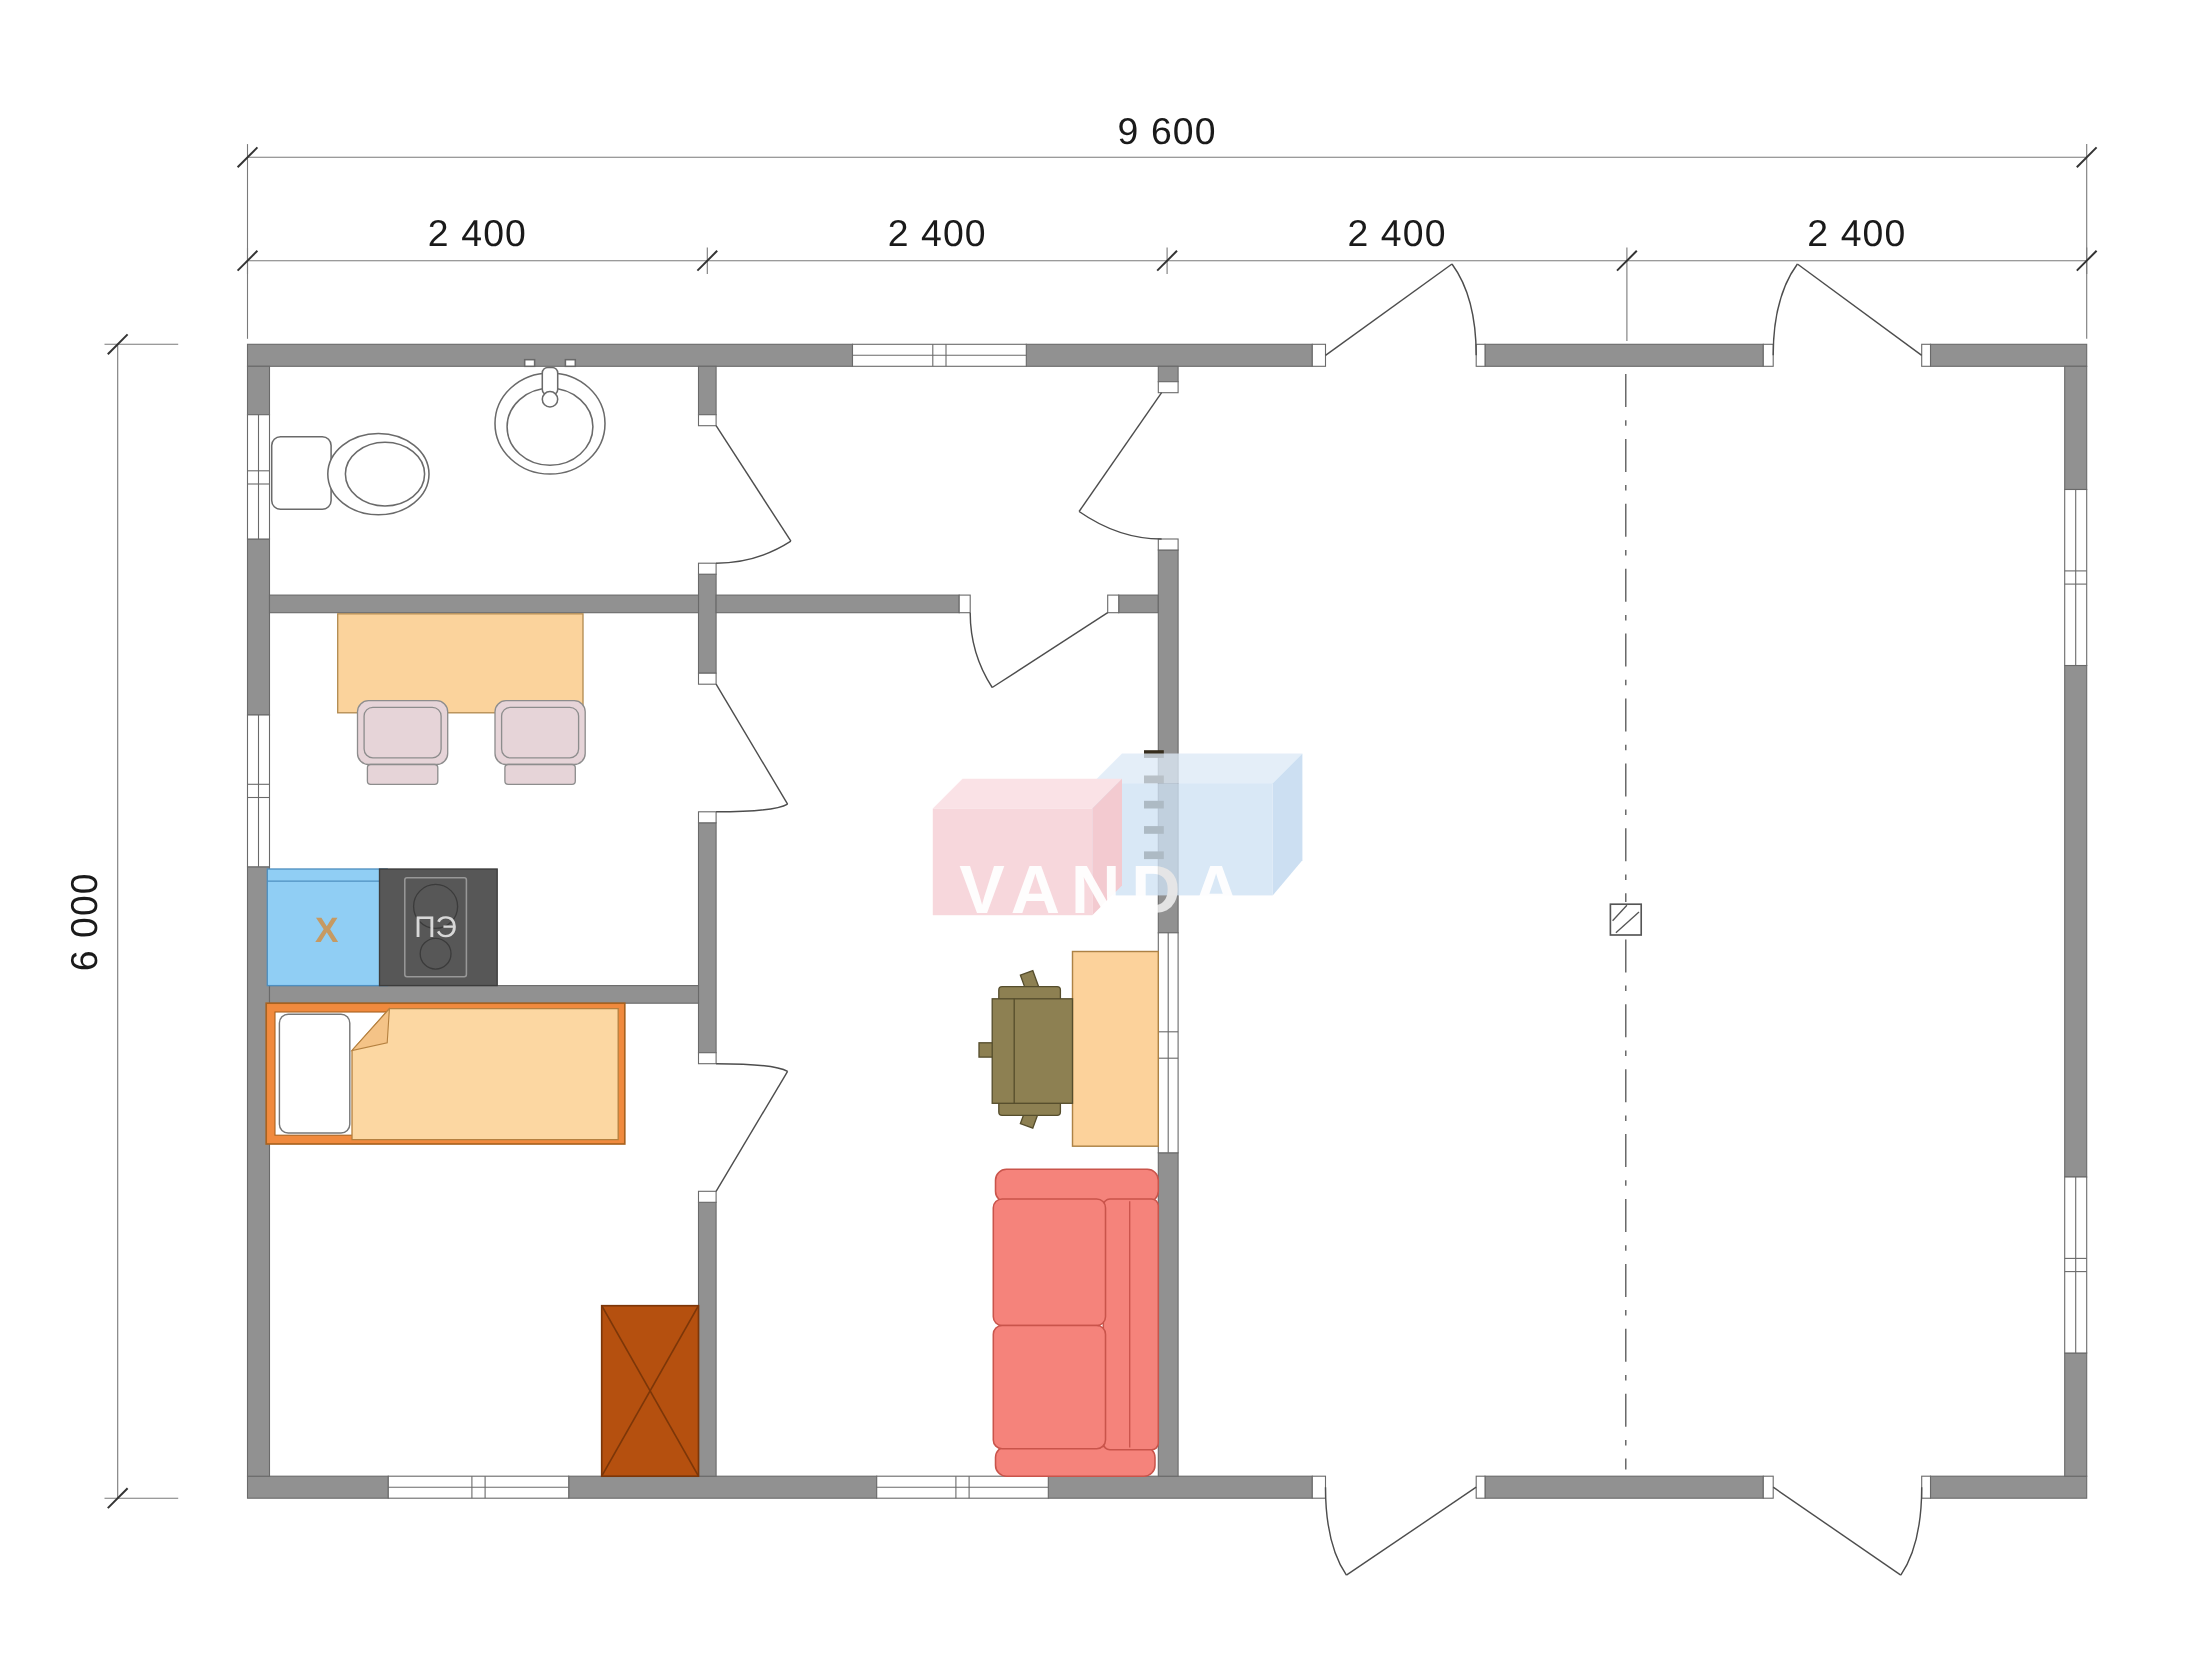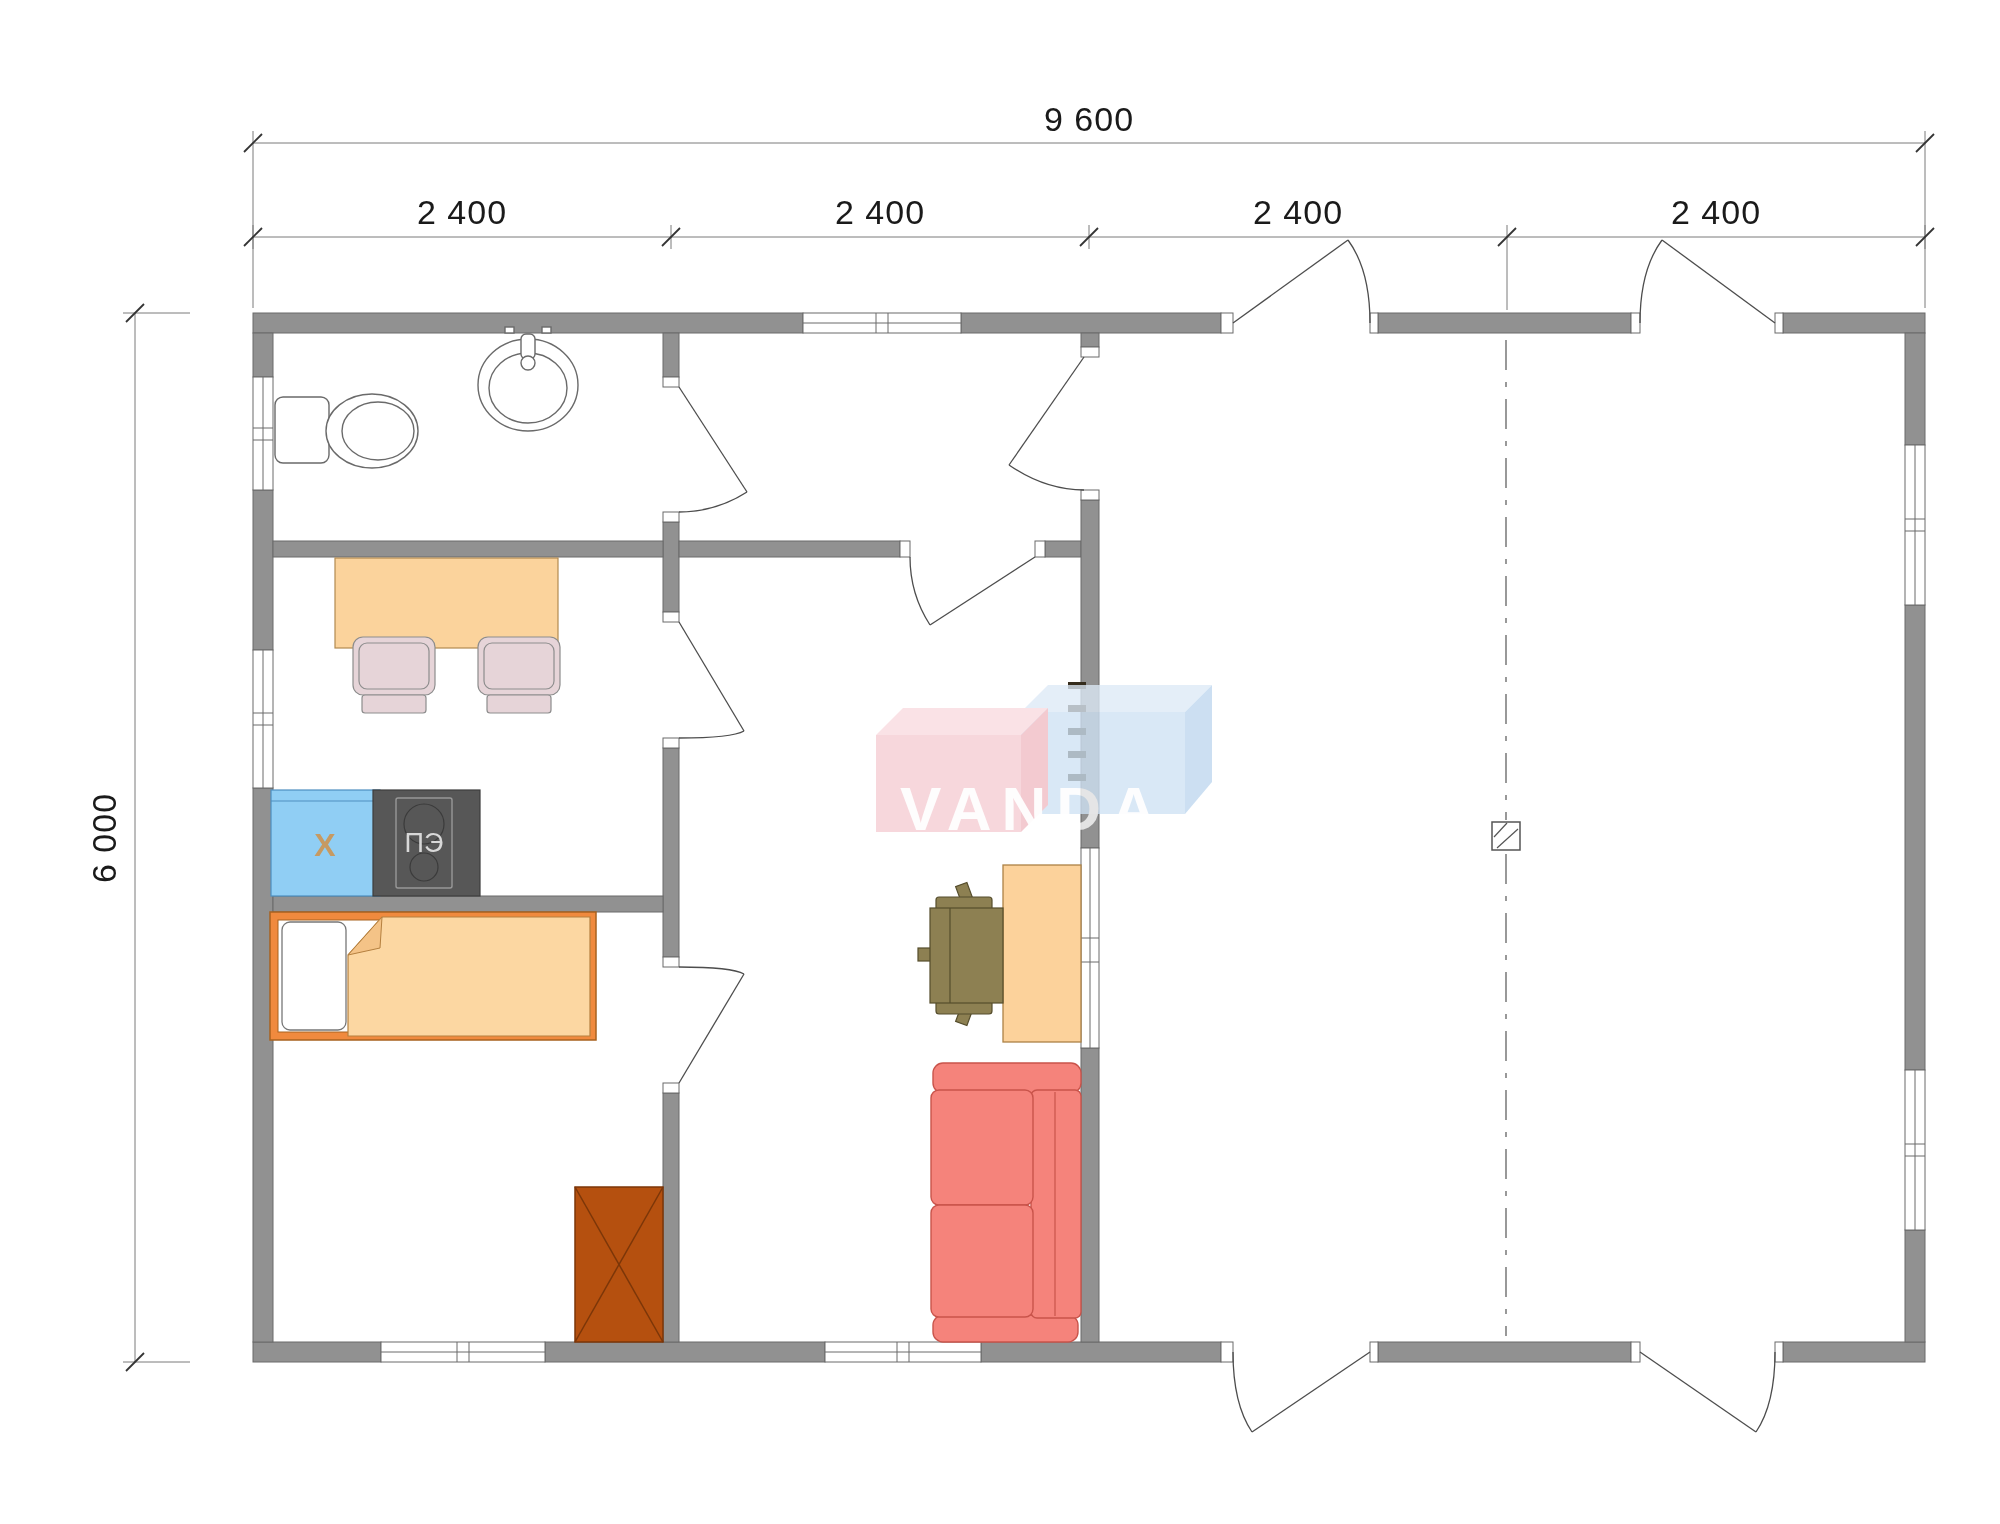--- a/index.html
+++ b/index.html
@@ -1,16 +1,16 @@
 <!DOCTYPE html>
 <html style="--c-wall: #919191; --c-wall_line: #6a6a6a; --c-line: #4d4d4d; --c-axis: #555555; --c-dim_line: #7a7a7a; --c-dim_text: #1a1a1a; --c-fixture_line: #6a6a6a; --c-table: #fbd39c; --c-table_line: #b28a50; --c-chair: #e6d4d8; --c-chair_line: #8d8d8d; --c-fridge: #90cef4; --c-fridge_line: #4e8fc0; --c-stove: #575757; --c-stove_line: #3c3c3c; --c-stove_text: #d8d8d8; --c-oven_line: #989898; --c-bed_frame: #f08a3e; --c-bed_line: #a8621f; --c-blanket: #fcd7a2; --c-blanket_fold: #f4c387; --c-blanket_line: #b5803f; --c-wardrobe: #b5500f; --c-wardrobe_line: #7c3608; --c-desk: #fcd29b; --c-desk_line: #ad8245; --c-ochair: #8d8052; --c-ochair_line: #554d2c; --c-sofa: #f5837b; --c-sofa_line: #c9544b; --c-radiator: #352c1c; --c-x_text: #c69a62; --c-logo_pink: #f6cdd3; --c-logo_pink_top: #f9dbe0; --c-logo_pink_side: #f0bcc4; --c-logo_blue: #cfe2f4; --c-logo_blue_top: #ddeaf7; --c-logo_blue_side: #bed7ef; --c-logo_text: #ffffff;"><head>
 <meta charset="utf-8">
 <style>
   html,body{margin:0;padding:0;background:#ffffff;}
-  .canvas{position:relative;width:1659px;height:1524px;background:#fff;font-family:"Liberation Sans",sans-serif;padding-left:28px;}
+  .canvas{position:relative;width:1659px;height:1524px;background:#fff;font-family:"Liberation Sans",sans-serif;}
   svg{display:block;}
   
   .wall{fill:var(--c-wall,#919191);stroke:var(--c-wall_line,#6a6a6a);stroke-width:1;}
   .jamb{fill:#ffffff;stroke:var(--c-wall_line,#6a6a6a);stroke-width:1;}
   .winf{fill:#ffffff;stroke:var(--c-fixture_line,#6a6a6a);stroke-width:1;}
   .winl{stroke:var(--c-fixture_line,#6a6a6a);stroke-width:1;fill:none;}
   .swing{stroke:var(--c-line,#4d4d4d);stroke-width:1.3;fill:none;}
   .axis{stroke:var(--c-axis,#555555);stroke-width:1.2;fill:none;}
   .colsq{fill:#ffffff;stroke:var(--c-axis,#555555);stroke-width:1.5;}
   

